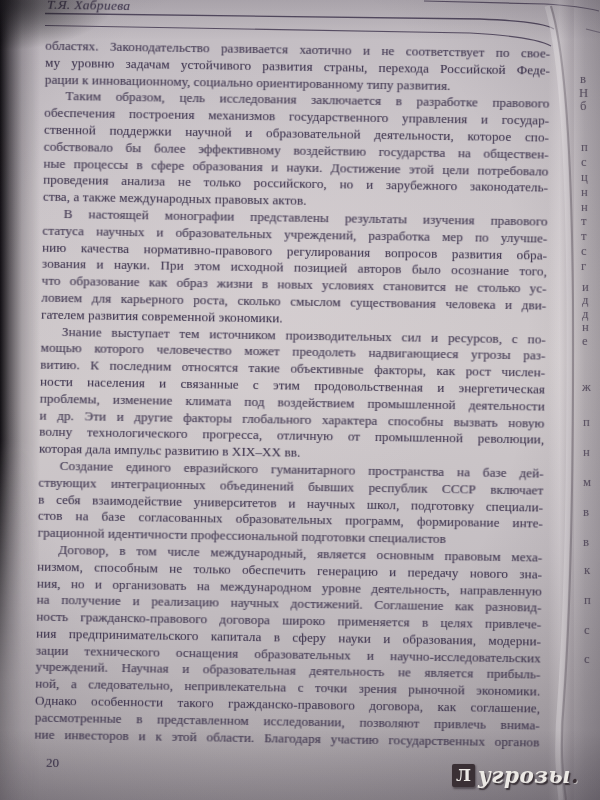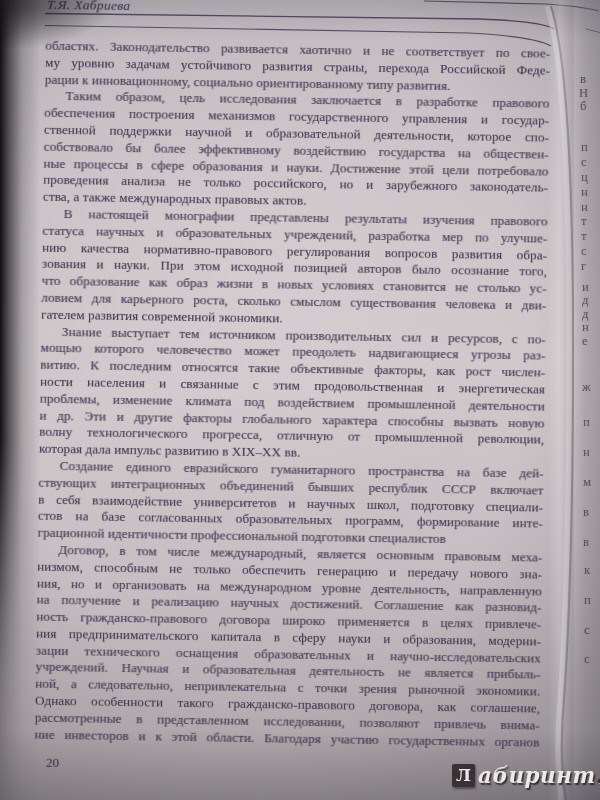--- a/index.html
+++ b/index.html
@@ -195,16 +195,16 @@
   <div class="gutter-shadow"></div>
   <div class="corner-shadow"></div>
   <div class="top-shade"></div>
   <div class="bottom-shade"></div>
   <div class="vignette"></div>
 
   <div class="watermark">
     <span class="wm-box">
         <span>Л</span>
       </span>
-    <span class="wm-text"><span>абиринт</span><span class="wm-dot">.</span></span>
+    <span class="wm-text"><span>угрозы</span><span class="wm-dot">.</span></span>
   </div>
 
 </div>
 
 </body></html>

